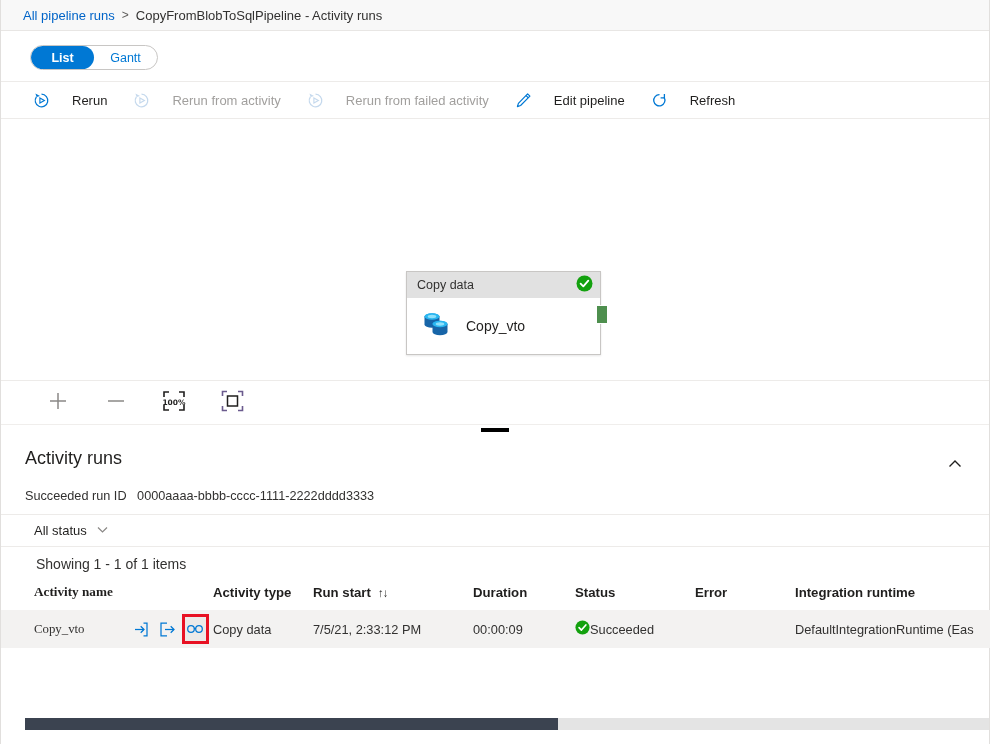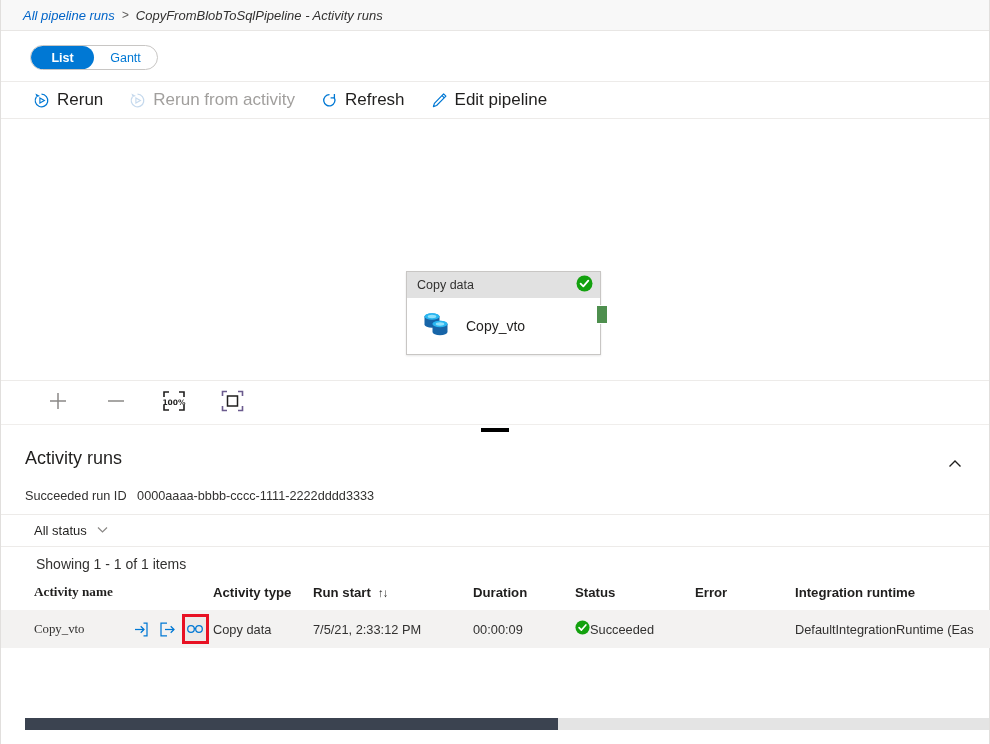--- a/index.html
+++ b/index.html
@@ -21,21 +21,20 @@
 
   
   .breadcrumb-bar {
     height: 31px;
     background: #f8f8f8;
     border-bottom: 1px solid #e8e6e4;
     display: flex;
     align-items: center;
     padding: 0 0 0 22px;
     font-size: 13px;
-    font-style: italic;
   }
   .bc-link { color: #0064c8; cursor: pointer; }
   .bc-sep { color: #605e5c; margin: 0 7px; font-size: 12px; }
   .bc-current { color: #323130; }
 
   
   .page-title {
     font-size: 20.5px;
     font-weight: bold;
     color: #201f1e;
@@ -78,24 +77,24 @@
     display: flex;
     align-items: center;
     padding-left: 32px;
     gap: 0px;
   }
   .cmd {
     display: flex; align-items: center;
     height: 100%;
     padding: 0 14px 0 0;
     margin-right: 12px;
-    font-size: 17px;
+    font-size: 13px;
     color: #201f1e;
     cursor: pointer;
-    gap: 7px;
+    gap: 22px;
   }
   .cmd.disabled { color: #a19f9d; cursor: default; }
   .cmd svg { display: block; }
 
   
   .canvas {
     position: relative;
     height: 305px;
     background: #ffffff;
     overflow: hidden;
@@ -318,39 +317,49 @@
       <span>
         <svg width="17" height="17" viewBox="0 0 17 17">
           <path d="M8.5 2.2a6.3 6.3 0 1 1-5.1 2.6" fill="none" stroke="#c5d9ed" stroke-width="1.25"></path>
           <path d="M2.4 1.6 L3.6 5.1 L7.0 4.0 Z" fill="#c5d9ed"></path>
           <path d="M6.9 5.9 L11.4 8.5 L6.9 11.1 Z" fill="none" stroke="#c5d9ed" stroke-width="1.15"></path>
         </svg>
       </span>
       <span>Rerun from activity</span>
     </div>
 
+    <div class="cmd disabled">
+      <span>
+        <svg width="17" height="17" viewBox="0 0 17 17">
+          <path d="M8.5 2.2a6.3 6.3 0 1 1-5.1 2.6" fill="none" stroke="#c5d9ed" stroke-width="1.25"></path>
+          <path d="M2.4 1.6 L3.6 5.1 L7.0 4.0 Z" fill="#c5d9ed"></path>
+          <path d="M6.9 5.9 L11.4 8.5 L6.9 11.1 Z" fill="none" stroke="#c5d9ed" stroke-width="1.15"></path>
+        </svg>
+      </span>
+      <span>Rerun from failed activity</span>
+    </div>
+
+    <div class="cmd">
+      <span>
+        <svg width="17" height="17" viewBox="0 0 17 17">
+          <path d="M12.6 1.9 L14.9 4.2 L5.6 13.5 L2.4 14.6 L3.4 11.4 Z" fill="none" stroke="#0078d4" stroke-width="1.2" stroke-linejoin="round"></path>
+          <path d="M11.0 3.5 L13.3 5.8" stroke="#0078d4" stroke-width="1.1"></path>
+        </svg>
+      </span>
+      <span>Edit pipeline</span>
+    </div>
 
     <div class="cmd">
       <span>
         <svg width="17" height="17" viewBox="0 0 17 17">
           <path d="M13.1 5.4a5.6 5.6 0 1 1-4.6-2.7" fill="none" stroke="#0078d4" stroke-width="1.3"></path>
           <path d="M13.4 1.9 L13.4 5.8 L9.6 5.8" fill="none" stroke="#0078d4" stroke-width="1.3"></path>
         </svg>
       </span>
       <span>Refresh</span>
-    </div>
-
-    <div class="cmd">
-      <span>
-        <svg width="17" height="17" viewBox="0 0 17 17">
-          <path d="M12.6 1.9 L14.9 4.2 L5.6 13.5 L2.4 14.6 L3.4 11.4 Z" fill="none" stroke="#0078d4" stroke-width="1.2" stroke-linejoin="round"></path>
-          <path d="M11.0 3.5 L13.3 5.8" stroke="#0078d4" stroke-width="1.1"></path>
-        </svg>
-      </span>
-      <span>Edit pipeline</span>
     </div>
   </div>
 
   <div class="canvas">
 
     <div class="node">
       <div class="node-header">
         <span class="node-header-label">Copy data</span>
         <span>
           <svg width="17" height="17" viewBox="0 0 17 17">

